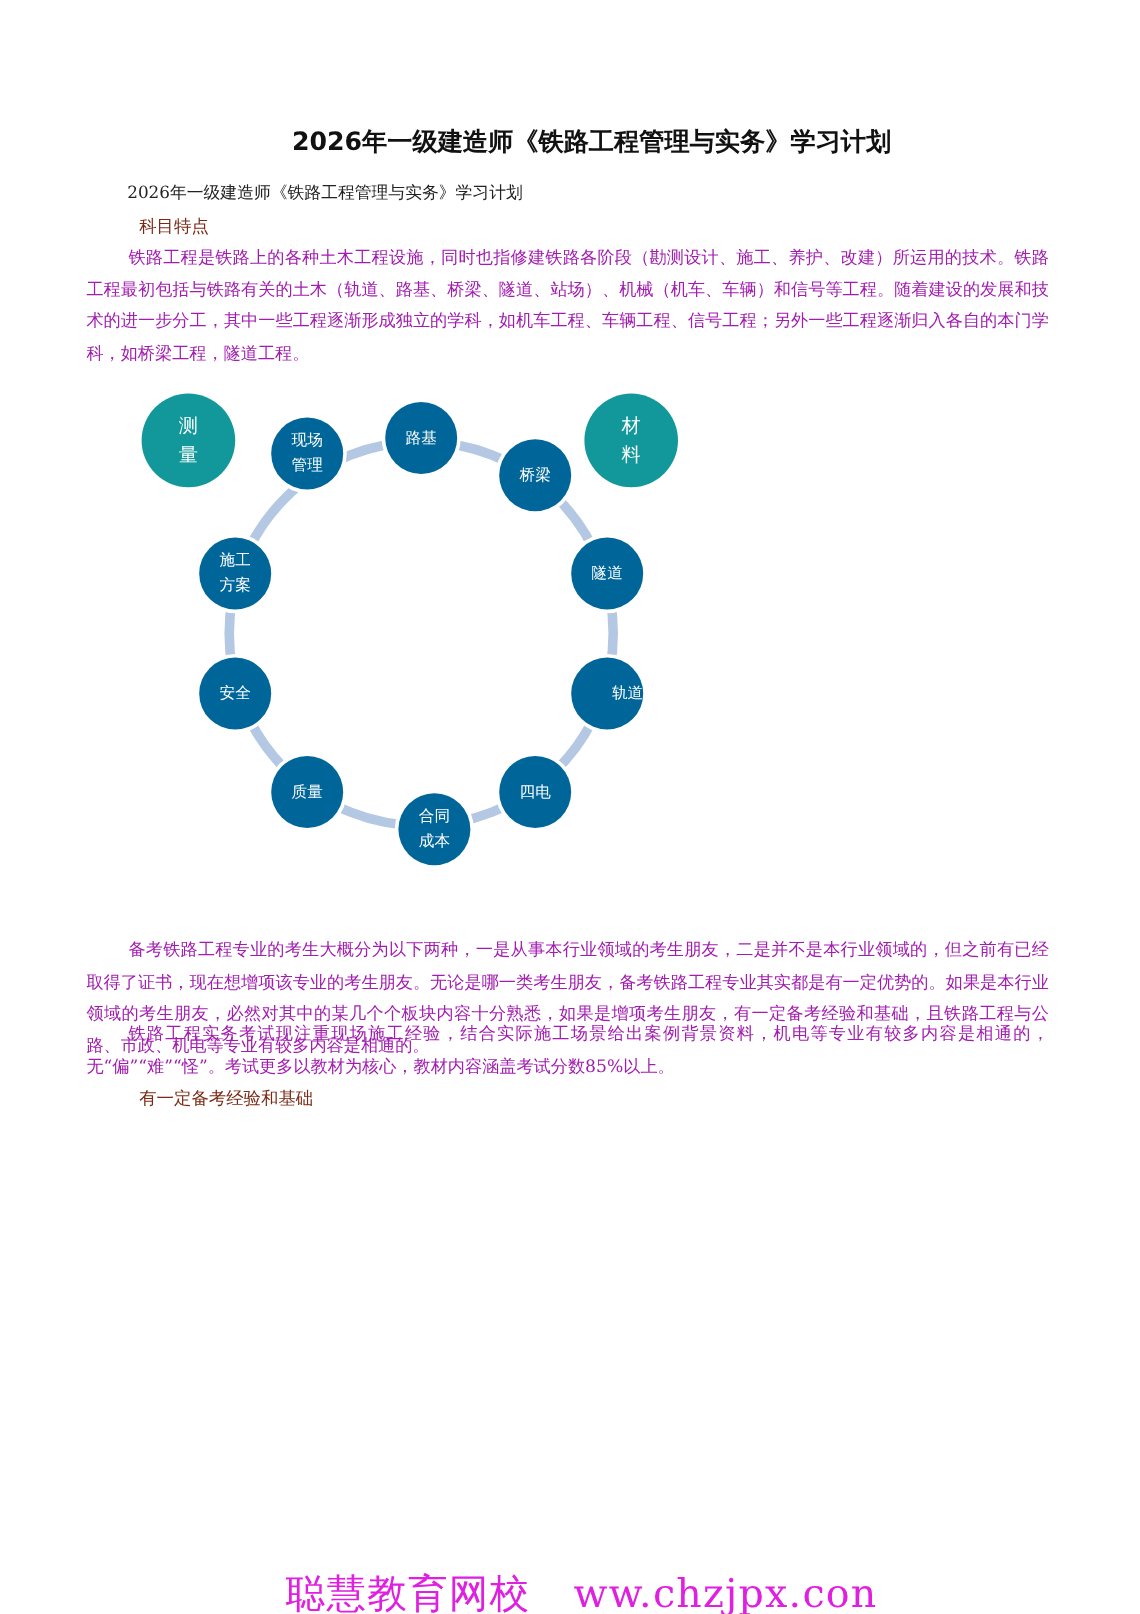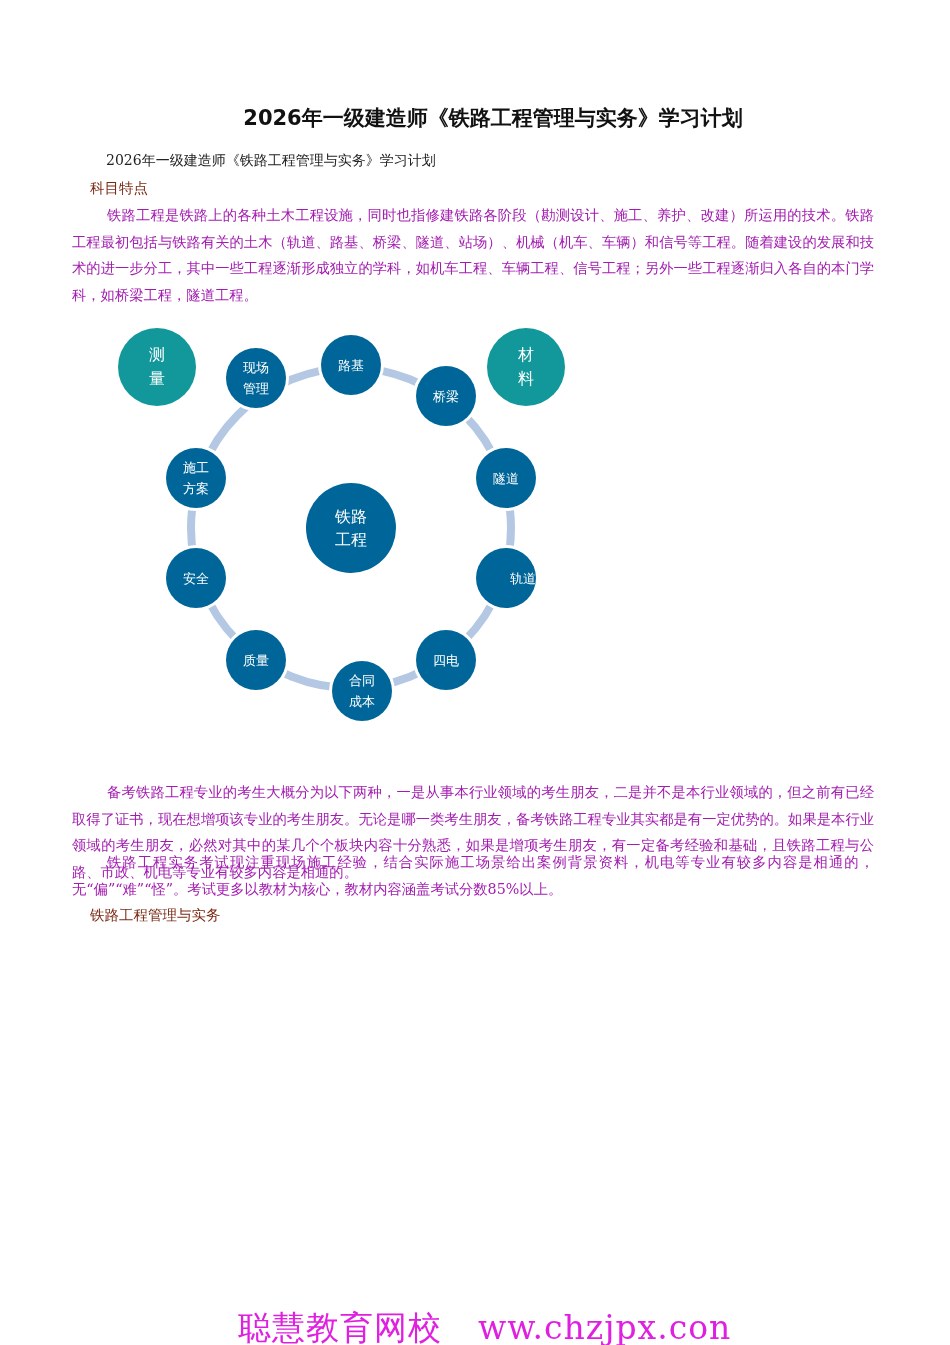--- a/index.html
+++ b/index.html
@@ -9,21 +9,21 @@
   }
   .title {
     position: absolute; left: 0; width: 986px; top: 104px; text-align: center;
     font-family: "DejaVu Sans", "Liberation Sans", sans-serif;
     font-weight: bold; font-size: 21px; color: #111; letter-spacing: 0px;
   }
   .subtitle {
     position: absolute; left: 106px; top: 152px; font-size: 14px; color: #222;
   }
   .section-head {
-    position: absolute; left: 90px; font-size: 14.5px; color: #7a2a14;
+    position: absolute; left: 116px; font-size: 14.5px; color: #7a2a14;
   }
   .para {
     position: absolute; left: 72px; width: 802px; font-size: 14.3px;
     line-height: 26.5px; color: #a21caf; text-indent: 35px; text-align: justify;
     margin: 0;
   }
   .diagram { position: absolute; left: 110px; top: 320px; width: 470px; height: 410px; }
   .node {
     position: absolute; border-radius: 50%; background: #006699;
     color: #fff; display: flex; align-items: center; justify-content: center;
@@ -44,24 +44,20 @@
 <div class="title">2026年一级建造师《铁路工程管理与实务》学习计划</div>
 <div class="subtitle">2026年一级建造师《铁路工程管理与实务》学习计划</div>
 
 <div class="section-head" style="top:179px;">科目特点</div>
 <p class="para" style="top:202px;">铁路工程是铁路上的各种土木工程设施，同时也指修建铁路各阶段（勘测设计、施工、养护、改建）所运用的技术。铁路工程最初包括与铁路有关的土木（轨道、路基、桥梁、隧道、站场）、机械（机车、车辆）和信号等工程。随着建设的发展和技术的进一步分工，其中一些工程逐渐形成独立的学科，如机车工程、车辆工程、信号工程；另外一些工程逐渐归入各自的本门学科，如桥梁工程，隧道工程。</p>
 
 <div class="diagram">
   <svg width="470" height="410" style="position:absolute;left:0;top:0;">
     <circle cx="241" cy="208" r="160" fill="none" stroke="#b4c8e4" stroke-width="8"></circle>
   </svg>
-  <div class="node" style="left:196px;top:163px;width:90px;height:90px;font-size:16px;line-height:23px;">
-      <span>铁路
-工程</span>
-    </div>
 
   <div class="node" style="left:211px;top:15px;width:60px;height:60px;">
       <span>路基</span>
     </div>
   <div class="node" style="left:306px;top:46px;width:60px;height:60px;">
       <span>桥梁</span>
     </div>
   <div class="node" style="left:366px;top:128px;width:60px;height:60px;">
       <span>隧道</span>
     </div>
@@ -96,17 +92,17 @@
     </div>
   <div class="node teal" style="left:377px;top:8px;width:78px;height:78px;">
       <span>材
 料</span>
     </div>
 </div>
 
 <p class="para" style="top:779px;">备考铁路工程专业的考生大概分为以下两种，一是从事本行业领域的考生朋友，二是并不是本行业领域的，但之前有已经取得了证书，现在想增项该专业的考生朋友。无论是哪一类考生朋友，备考铁路工程专业其实都是有一定优势的。如果是本行业领域的考生朋友，必然对其中的某几个个板块内容十分熟悉，如果是增项考生朋友，有一定备考经验和基础，且铁路工程与公路、市政、机电等专业有较多内容是相通的。</p>
 <p class="para" style="top:849px;">铁路工程实务考试现注重现场施工经验，结合实际施工场景给出案例背景资料，机电等专业有较多内容是相通的，无“偏”“难”“怪”。考试更多以教材为核心，教材内容涵盖考试分数85%以上。</p>
 
-<div class="section-head" style="top:906px;">铁路工程管理与实务</div>
+<div class="section-head" style="top:906px;">有一定备考经验和基础</div>
 
 <div class="watermark">
   <span>聪慧教育网校</span><span class="url">ww.chzjpx.con</span>
 </div>
 
 </body></html>

